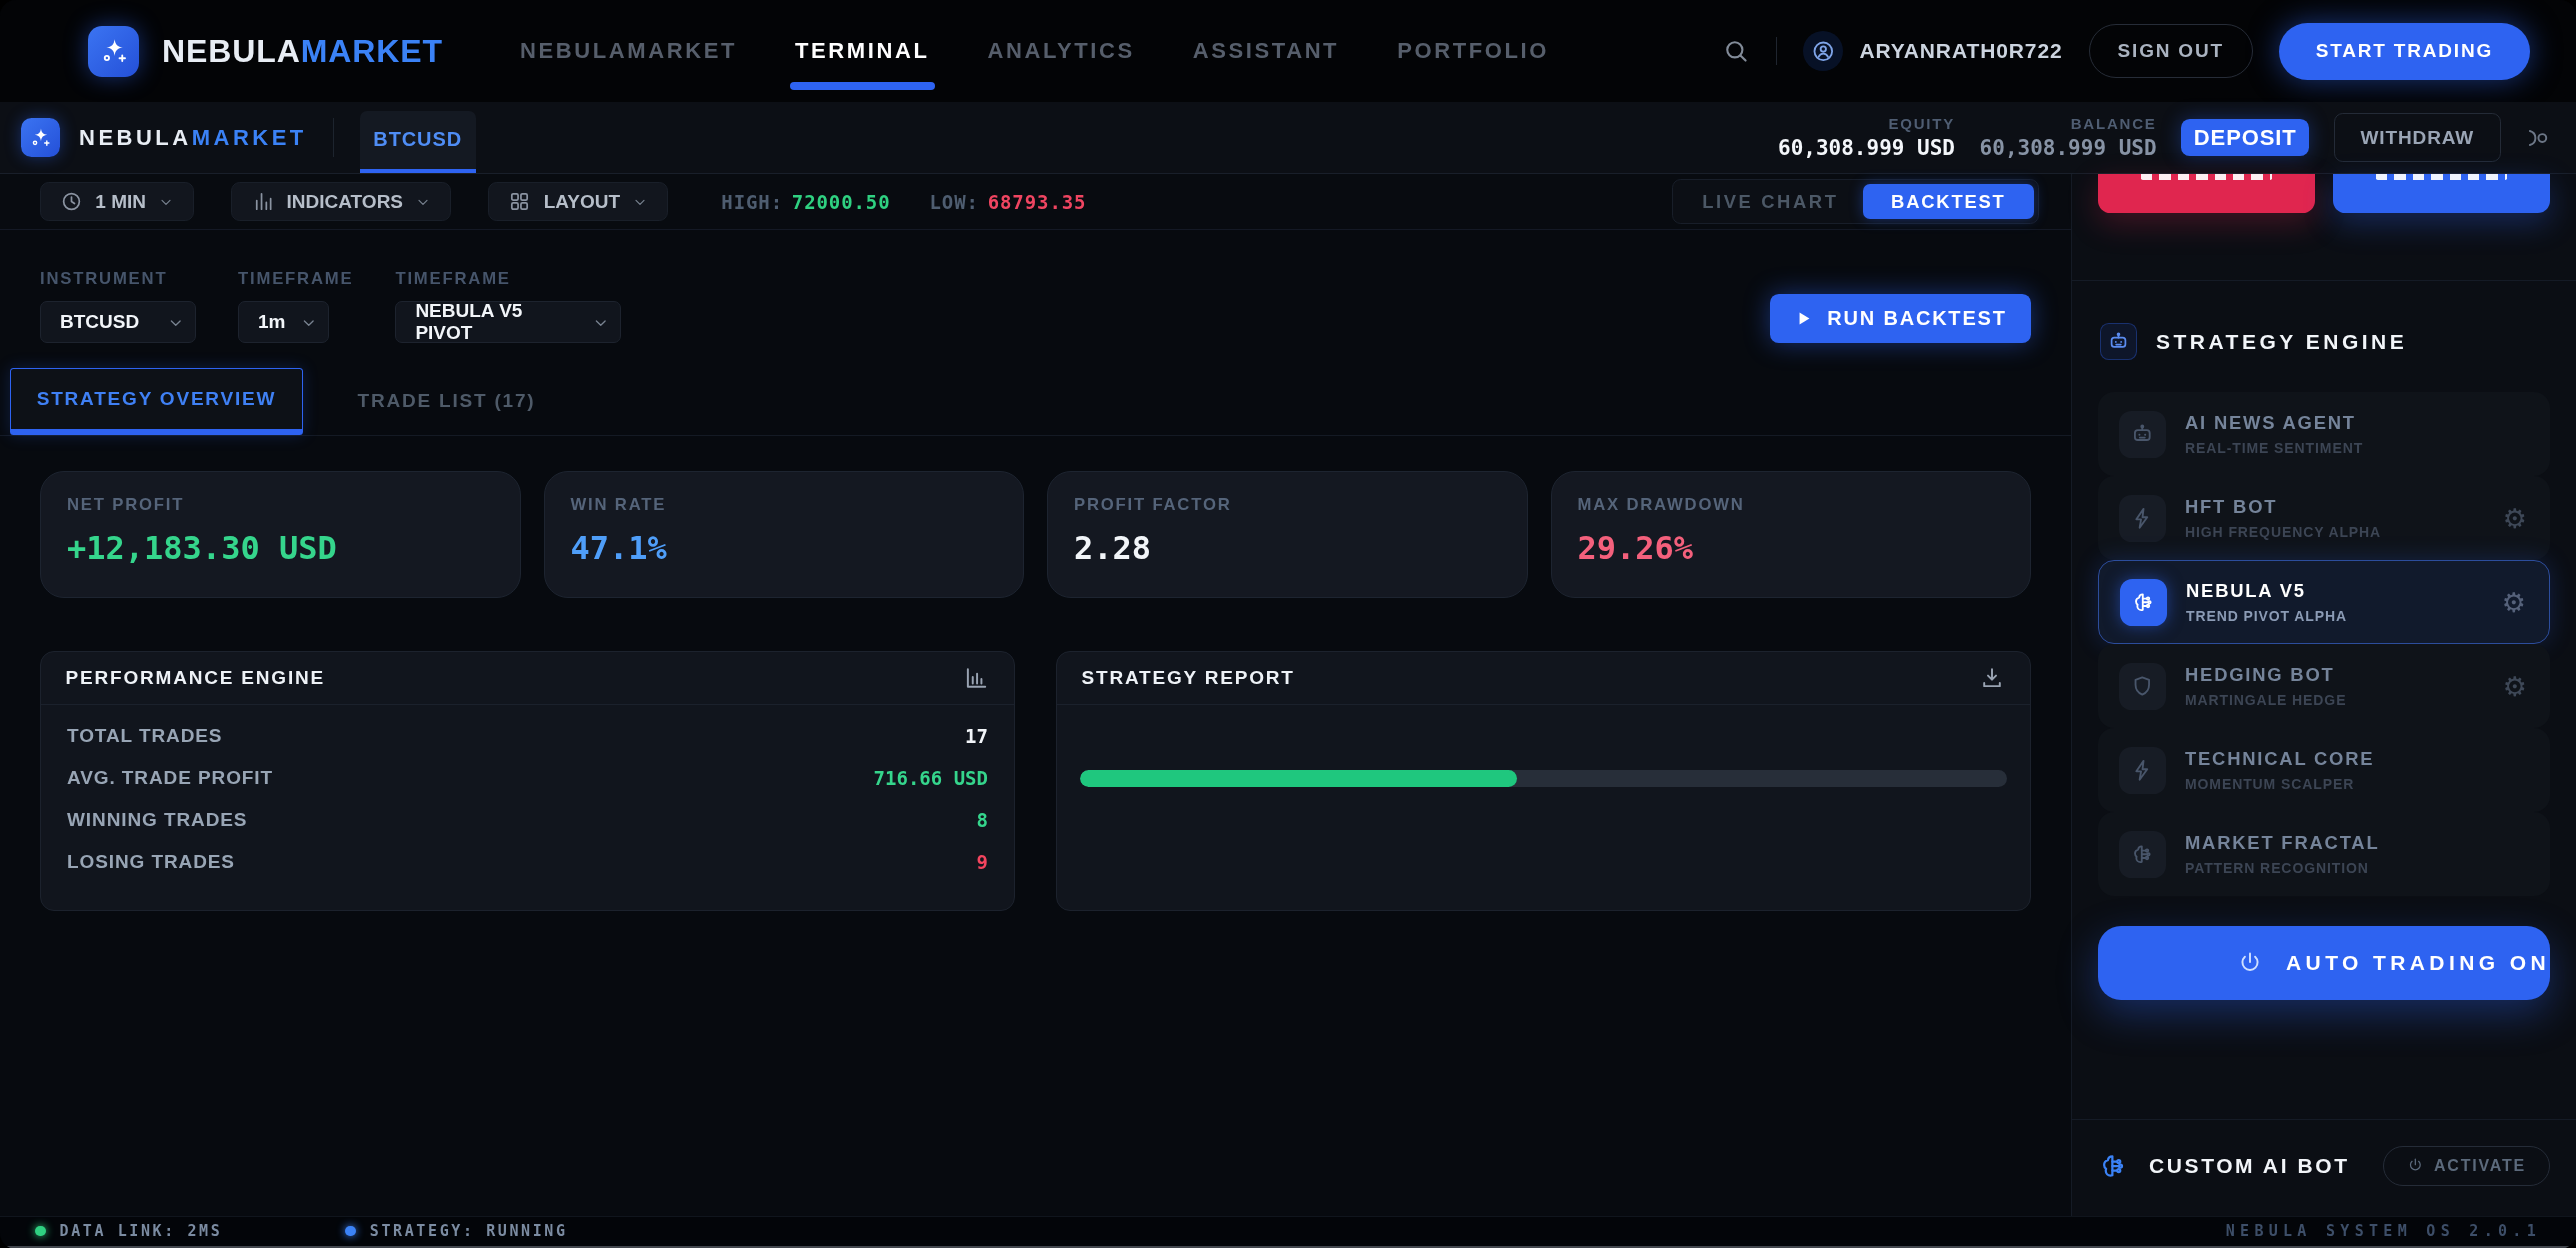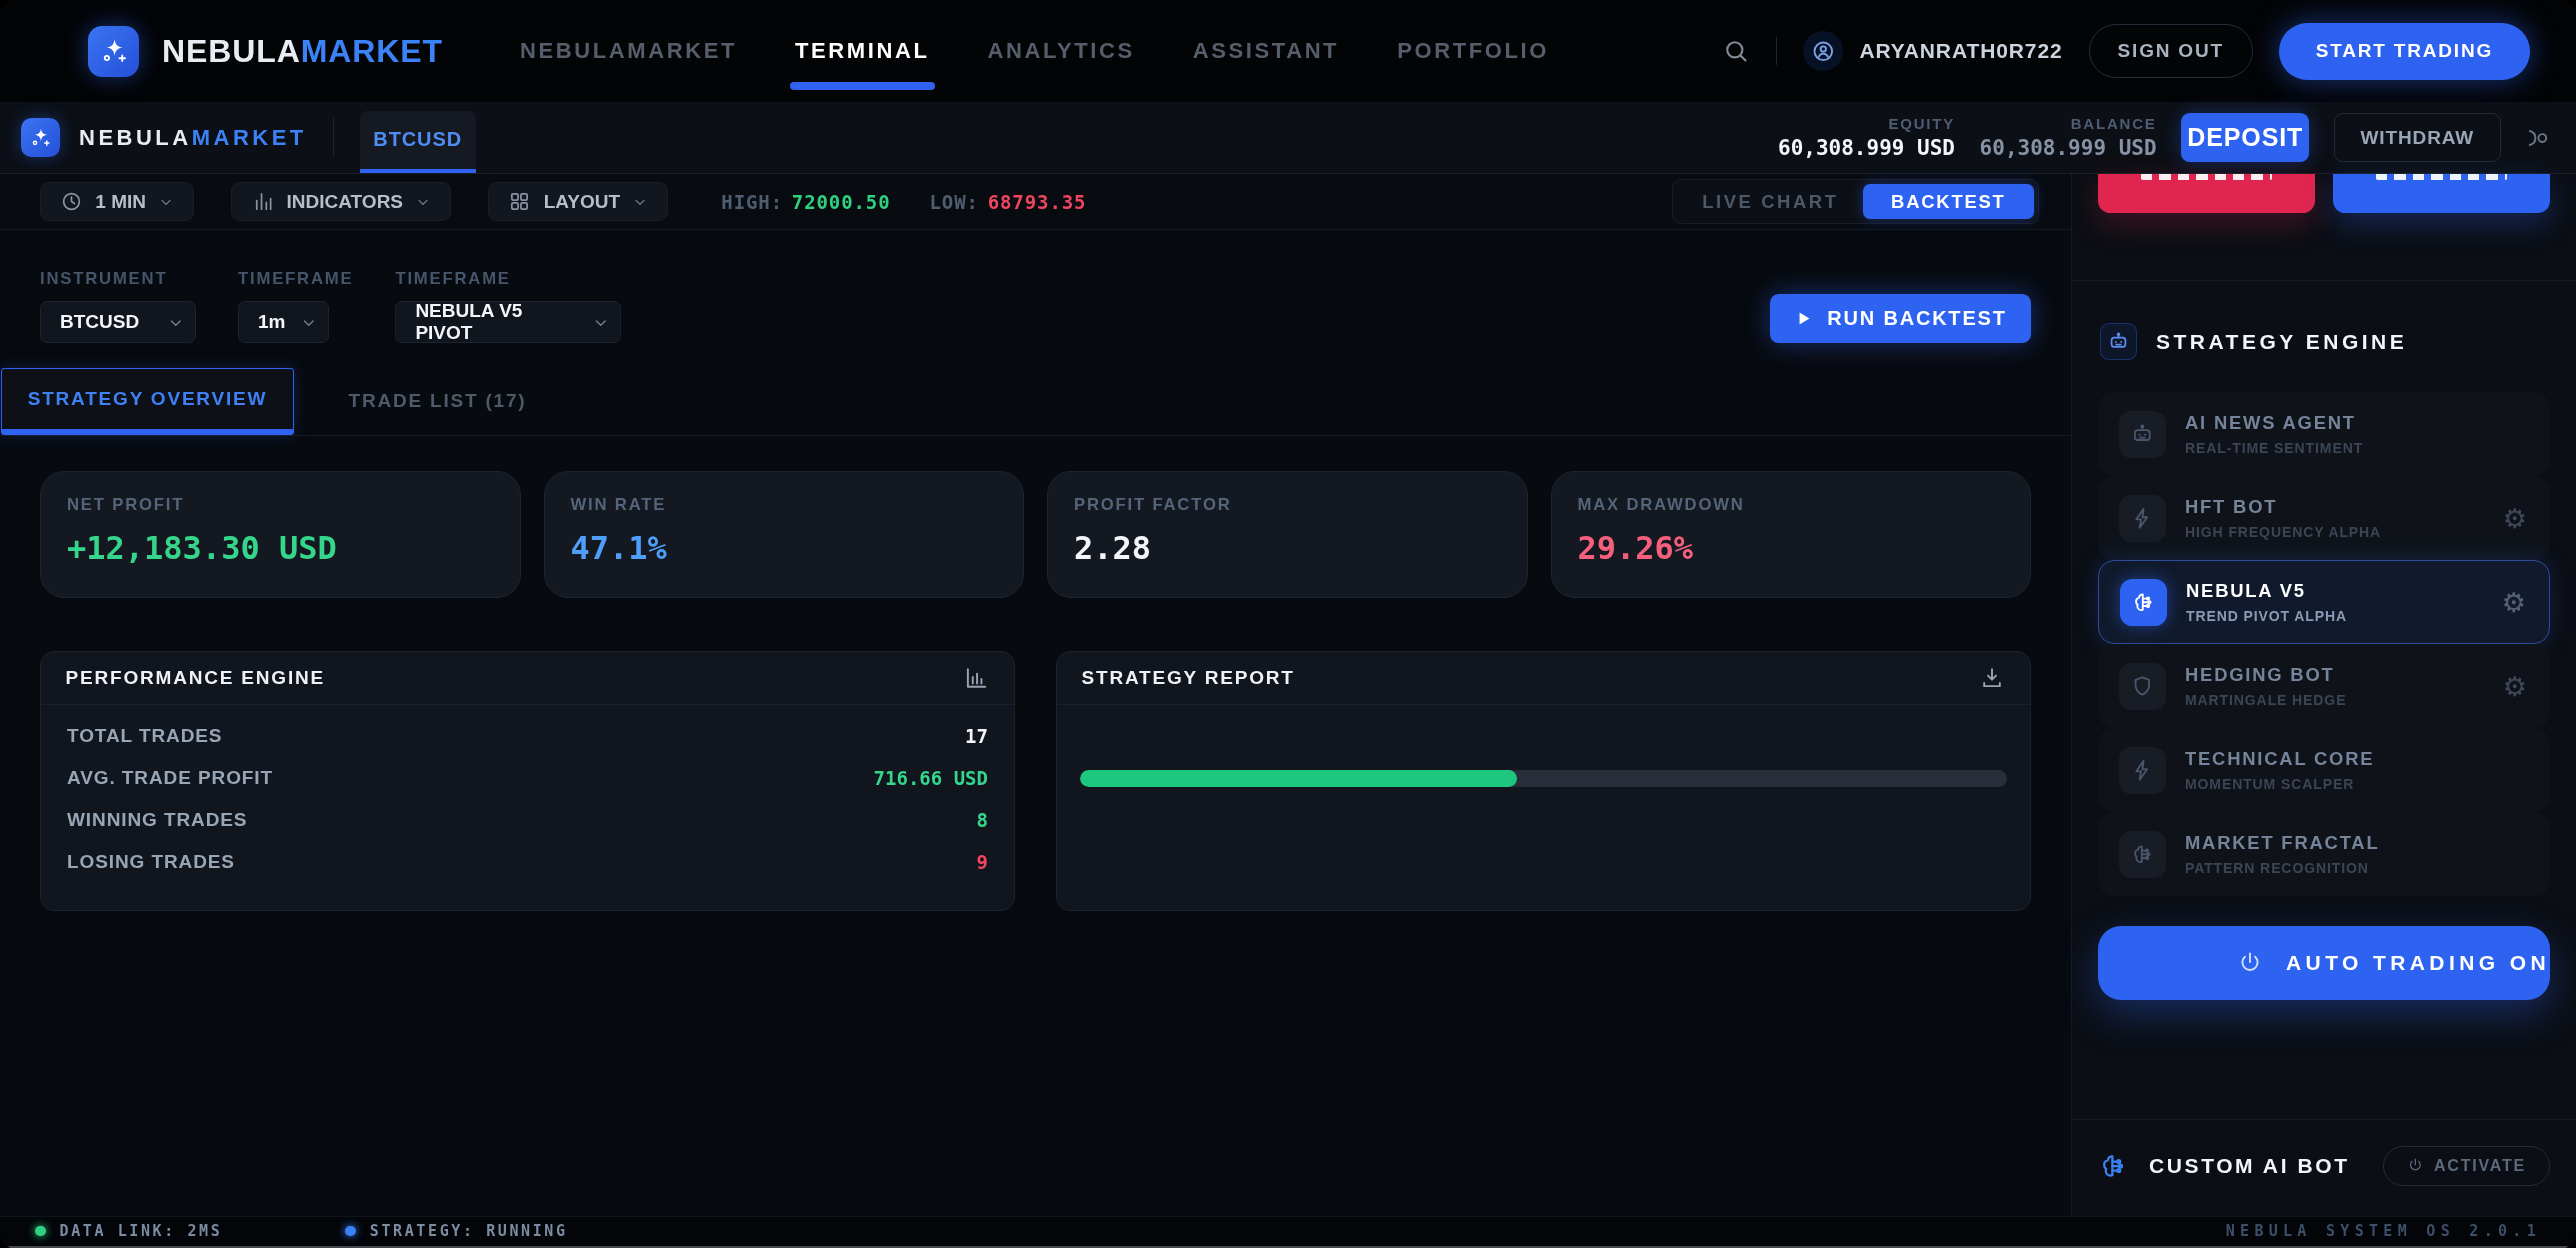--- a/index.html
+++ b/index.html
@@ -36,21 +36,21 @@
   .sh-wordmark { margin-left:19px; font-size:22px; font-weight:800; letter-spacing:3.5px; }
   .sh-wordmark .b2 { color:#3b82f6; }
   .sh-divider { width:0.9px; background:#1d242e; margin:16px 26px; }
   .sym-tab { align-self:stretch; width:116px; margin-top:8.8px; background:#141922; border-radius:7px 7px 0 0; border-bottom:4.4px solid #2e63f1; display:flex; align-items:center; justify-content:center; font-size:20px; font-weight:800; letter-spacing:0.9px; color:#4f8df5; cursor:pointer; }
   .sh-right { margin-left:auto; display:flex; align-items:center; gap:24.6px; padding-right:24.6px; }
   .acct { text-align:right; }
   .acct .lab { font-size:15px; font-weight:800; letter-spacing:1.8px; color:#4f5d72; }
   .acct .val { margin-top:3.5px; font-size:21px; font-weight:700; }
   .acct.equity .val { color:#f3f6fa; }
   .acct.balance .val { color:#8793a5; }
-  .btn-deposit { width:128px; height:49px; border:none; border-radius:8.8px; background:#2e63f1; color:#fff; font-size:25px; font-weight:800; letter-spacing:0.9px; cursor:pointer; box-shadow:0 0 19px rgba(46,99,241,.35); }
+  .btn-deposit { width:128px; height:37px; border:none; border-radius:8.8px; background:#2e63f1; color:#fff; font-size:22px; font-weight:800; letter-spacing:0.9px; cursor:pointer; box-shadow:0 0 19px rgba(46,99,241,.35); }
   .btn-withdraw { width:167px; height:49px; background:transparent; border:1.8px solid #242b37; border-radius:8.8px; color:#9aa5b5; font-size:19px; font-weight:800; letter-spacing:0.9px; cursor:pointer; }
   .hdr-person { color:#6c7686; transform:rotate(90deg); cursor:pointer; }
 
   
   .workspace { flex:1; display:flex; min-height:0; }
   .main { flex:1; min-width:0; background:#070a0f; display:flex; flex-direction:column; }
 
   
   .toolbar { height:56px; flex:0 0 56px; background:#080b10; border-bottom:0.9px solid #141925; display:flex; align-items:center; padding:0 32px 0 40px; }
   .tb-btn { height:39px; padding:0 19px; margin-right:37px; border-radius:8.8px; background:#12161e; border:0.9px solid #191f29; display:flex; align-items:center; gap:12.3px; font-size:19px; font-weight:700; color:#b6bec9; cursor:pointer; }
@@ -70,21 +70,21 @@
   .field .flab { font-size:16.7px; font-weight:800; letter-spacing:1.8px; color:#46556b; margin-bottom:12.3px; }
   .select { position:relative; height:42px; border-radius:7px; background:#11151d; border:0.9px solid #1d232e; display:flex; align-items:center; padding:0 40px 0 19px; font-size:19px; font-weight:800; color:#f2f5f9; cursor:pointer; }
   .select .chev { position:absolute; right:10.5px; }
   .sel-instrument { width:156px; }
   .sel-timeframe { width:91px; }
   .sel-strategy { width:226px; }
   .btn-run { margin-left:auto; align-self:flex-end; width:261px; height:49px; border:none; border-radius:8.8px; background:#2e63f1; color:#fff; font-size:20px; font-weight:800; letter-spacing:1.8px; display:flex; align-items:center; justify-content:center; gap:14px; cursor:pointer; box-shadow:0 0 26px rgba(46,99,241,.45); }
 
   
   .tabs-row { margin-top:24.6px; border-bottom:0.9px solid #141a24; display:flex; align-items:stretch; height:68px; }
-  .tab-active { width:293px; margin-left:1px; background:#0d1117; border:1.8px solid #2e63f1; border-bottom-width:6.1px; border-radius:3.5px; display:flex; align-items:center; justify-content:center; font-size:19px; font-weight:800; letter-spacing:1.8px; color:#3f80f4; cursor:pointer; box-shadow:0 0 16px rgba(46,99,241,.22); }
+  .tab-active { width:293px; margin-left:10px; background:#0d1117; border:1.8px solid #2e63f1; border-bottom-width:6.1px; border-radius:3.5px; display:flex; align-items:center; justify-content:center; font-size:19px; font-weight:800; letter-spacing:1.8px; color:#3f80f4; cursor:pointer; box-shadow:0 0 16px rgba(46,99,241,.22); }
   .tab-inactive { margin-left:37px; padding:0 17.5px; display:flex; align-items:center; font-size:19px; font-weight:800; letter-spacing:1.8px; color:#4e5a68; cursor:pointer; }
 
   
   .stats-row { margin-top:35px; padding:0 40px; display:flex; gap:23px; }
   .stat-card { flex:1; height:127px; border-radius:24px; background:#141821; border:0.9px solid #1d2430; padding:23px 26px; }
   .stat-card .slab { font-size:16.7px; font-weight:800; letter-spacing:1.8px; color:#55647a; }
   .stat-card .sval { margin-top:14px; font-size:32px; font-weight:700; }
   .sval.green { color:#35d58c; }
   .sval.blue { color:#4f9ef9; }
   .sval.white { color:#f2f5f9; }

